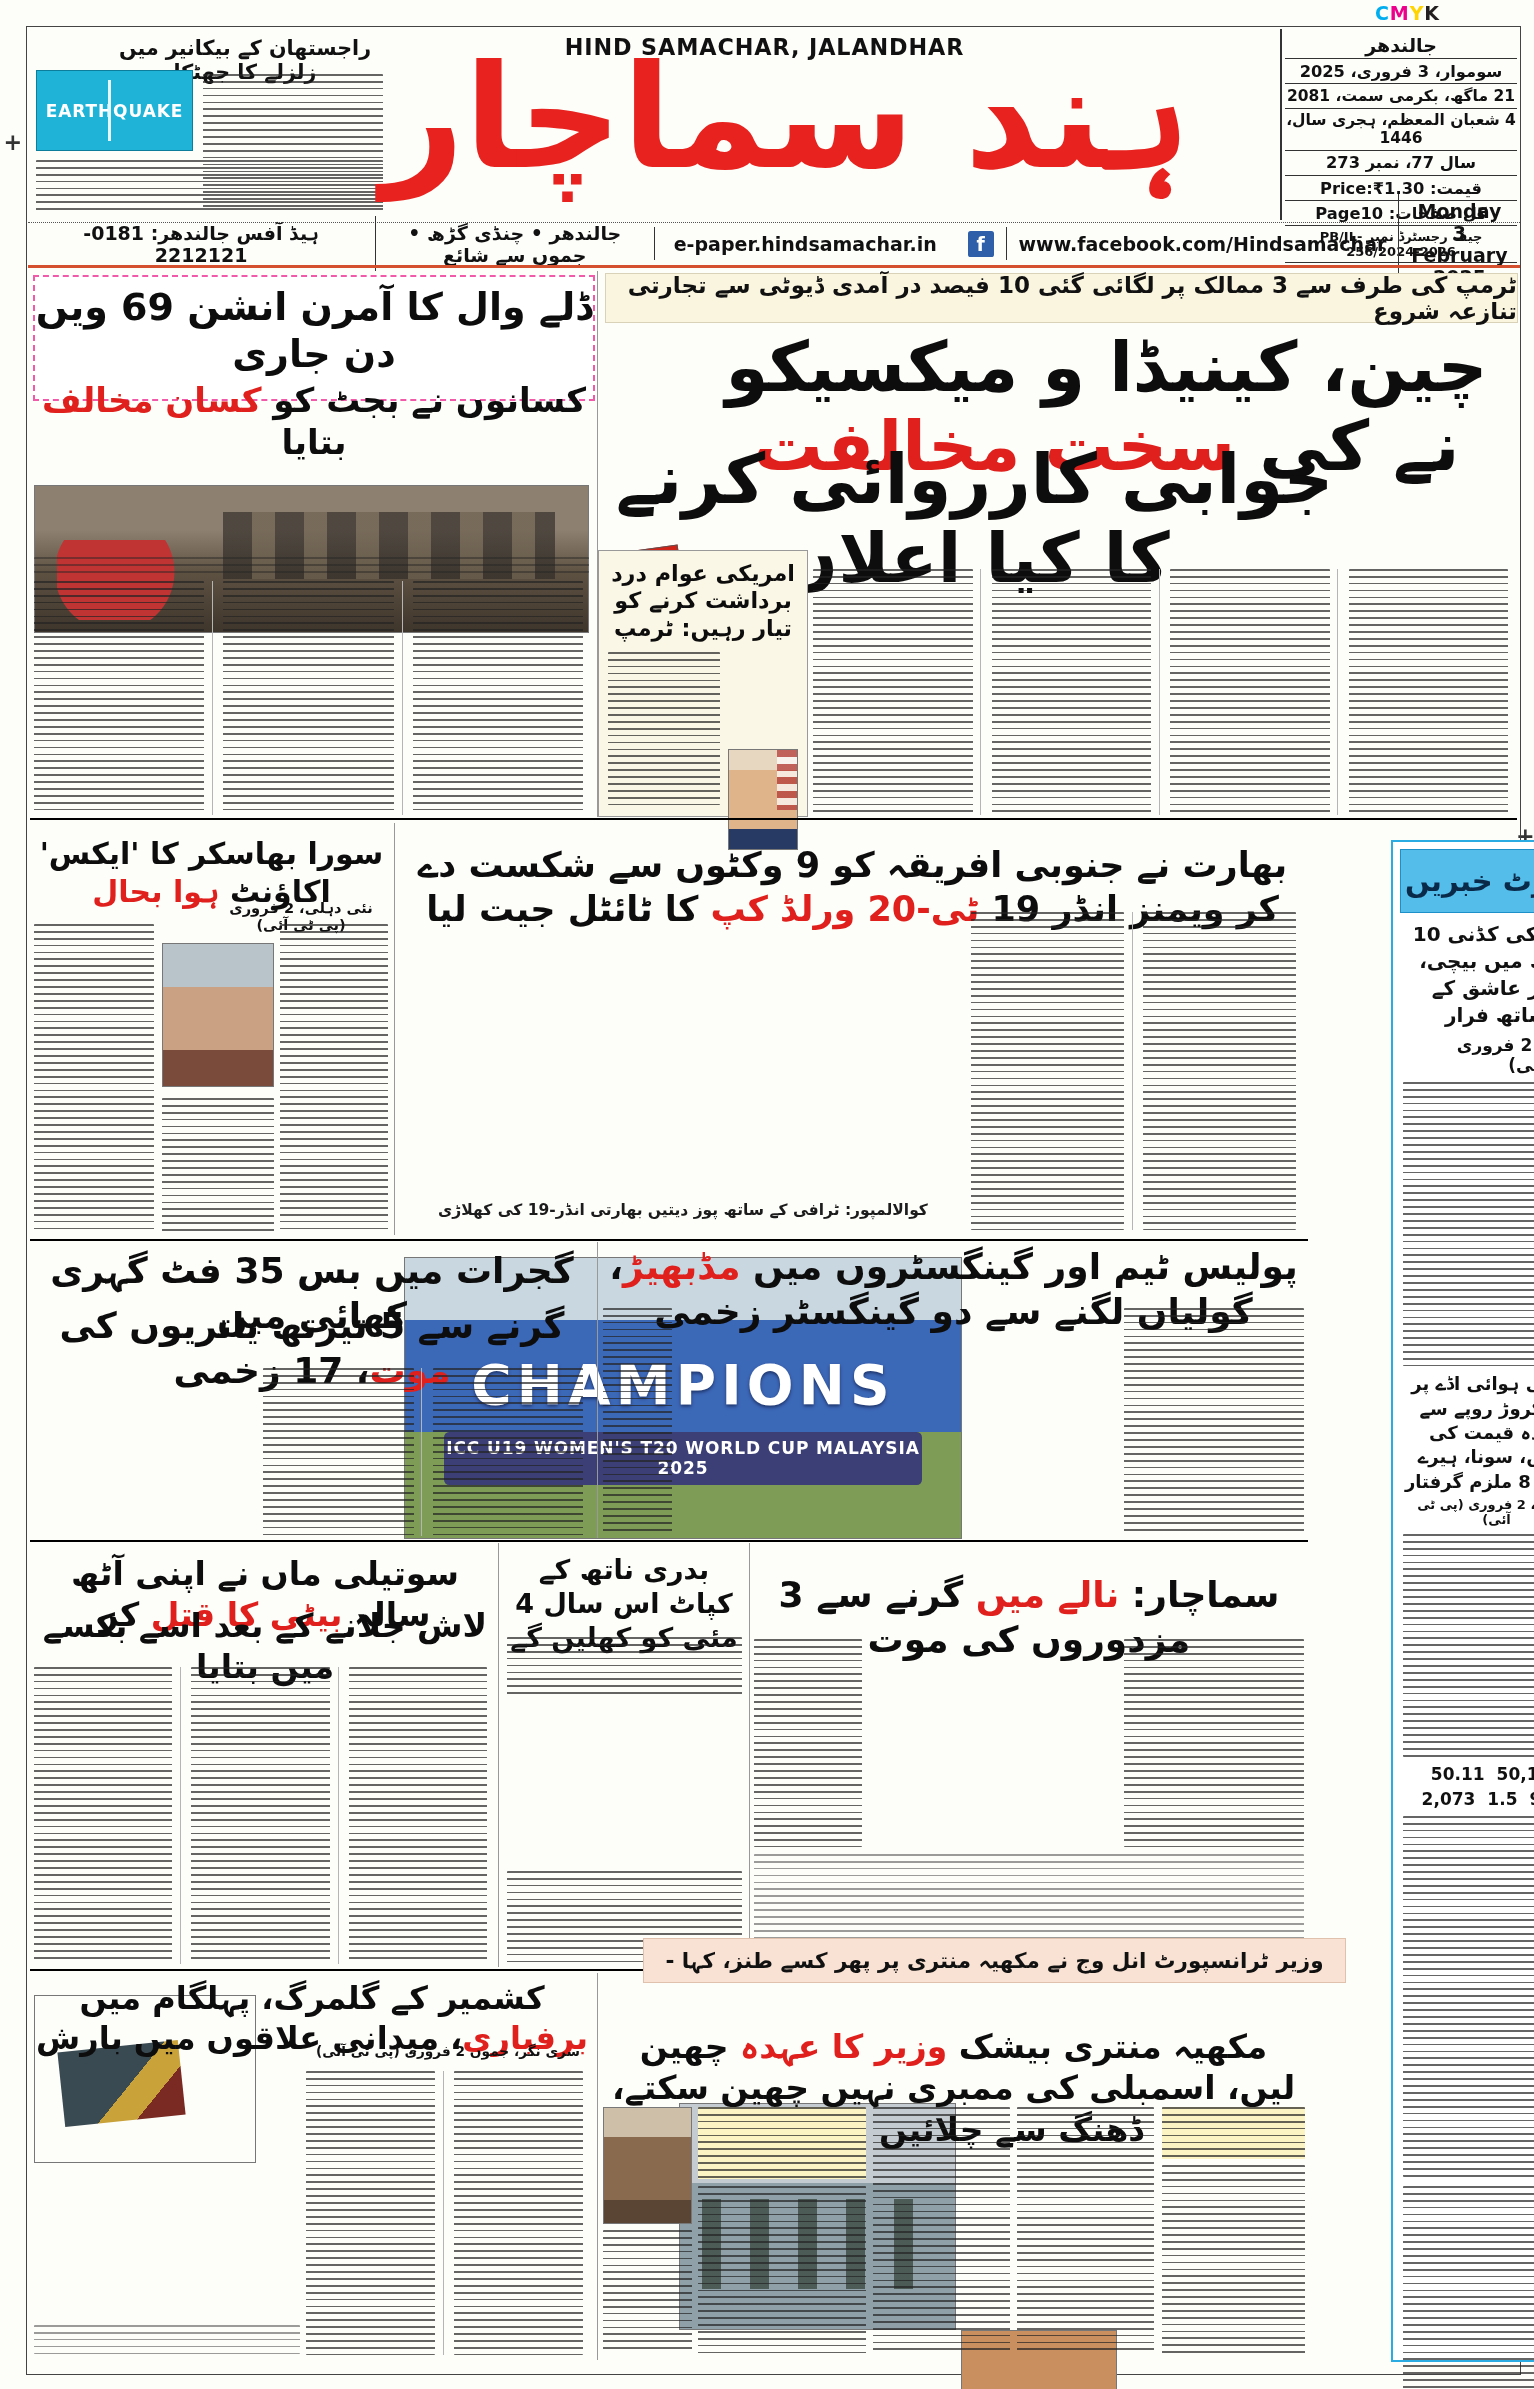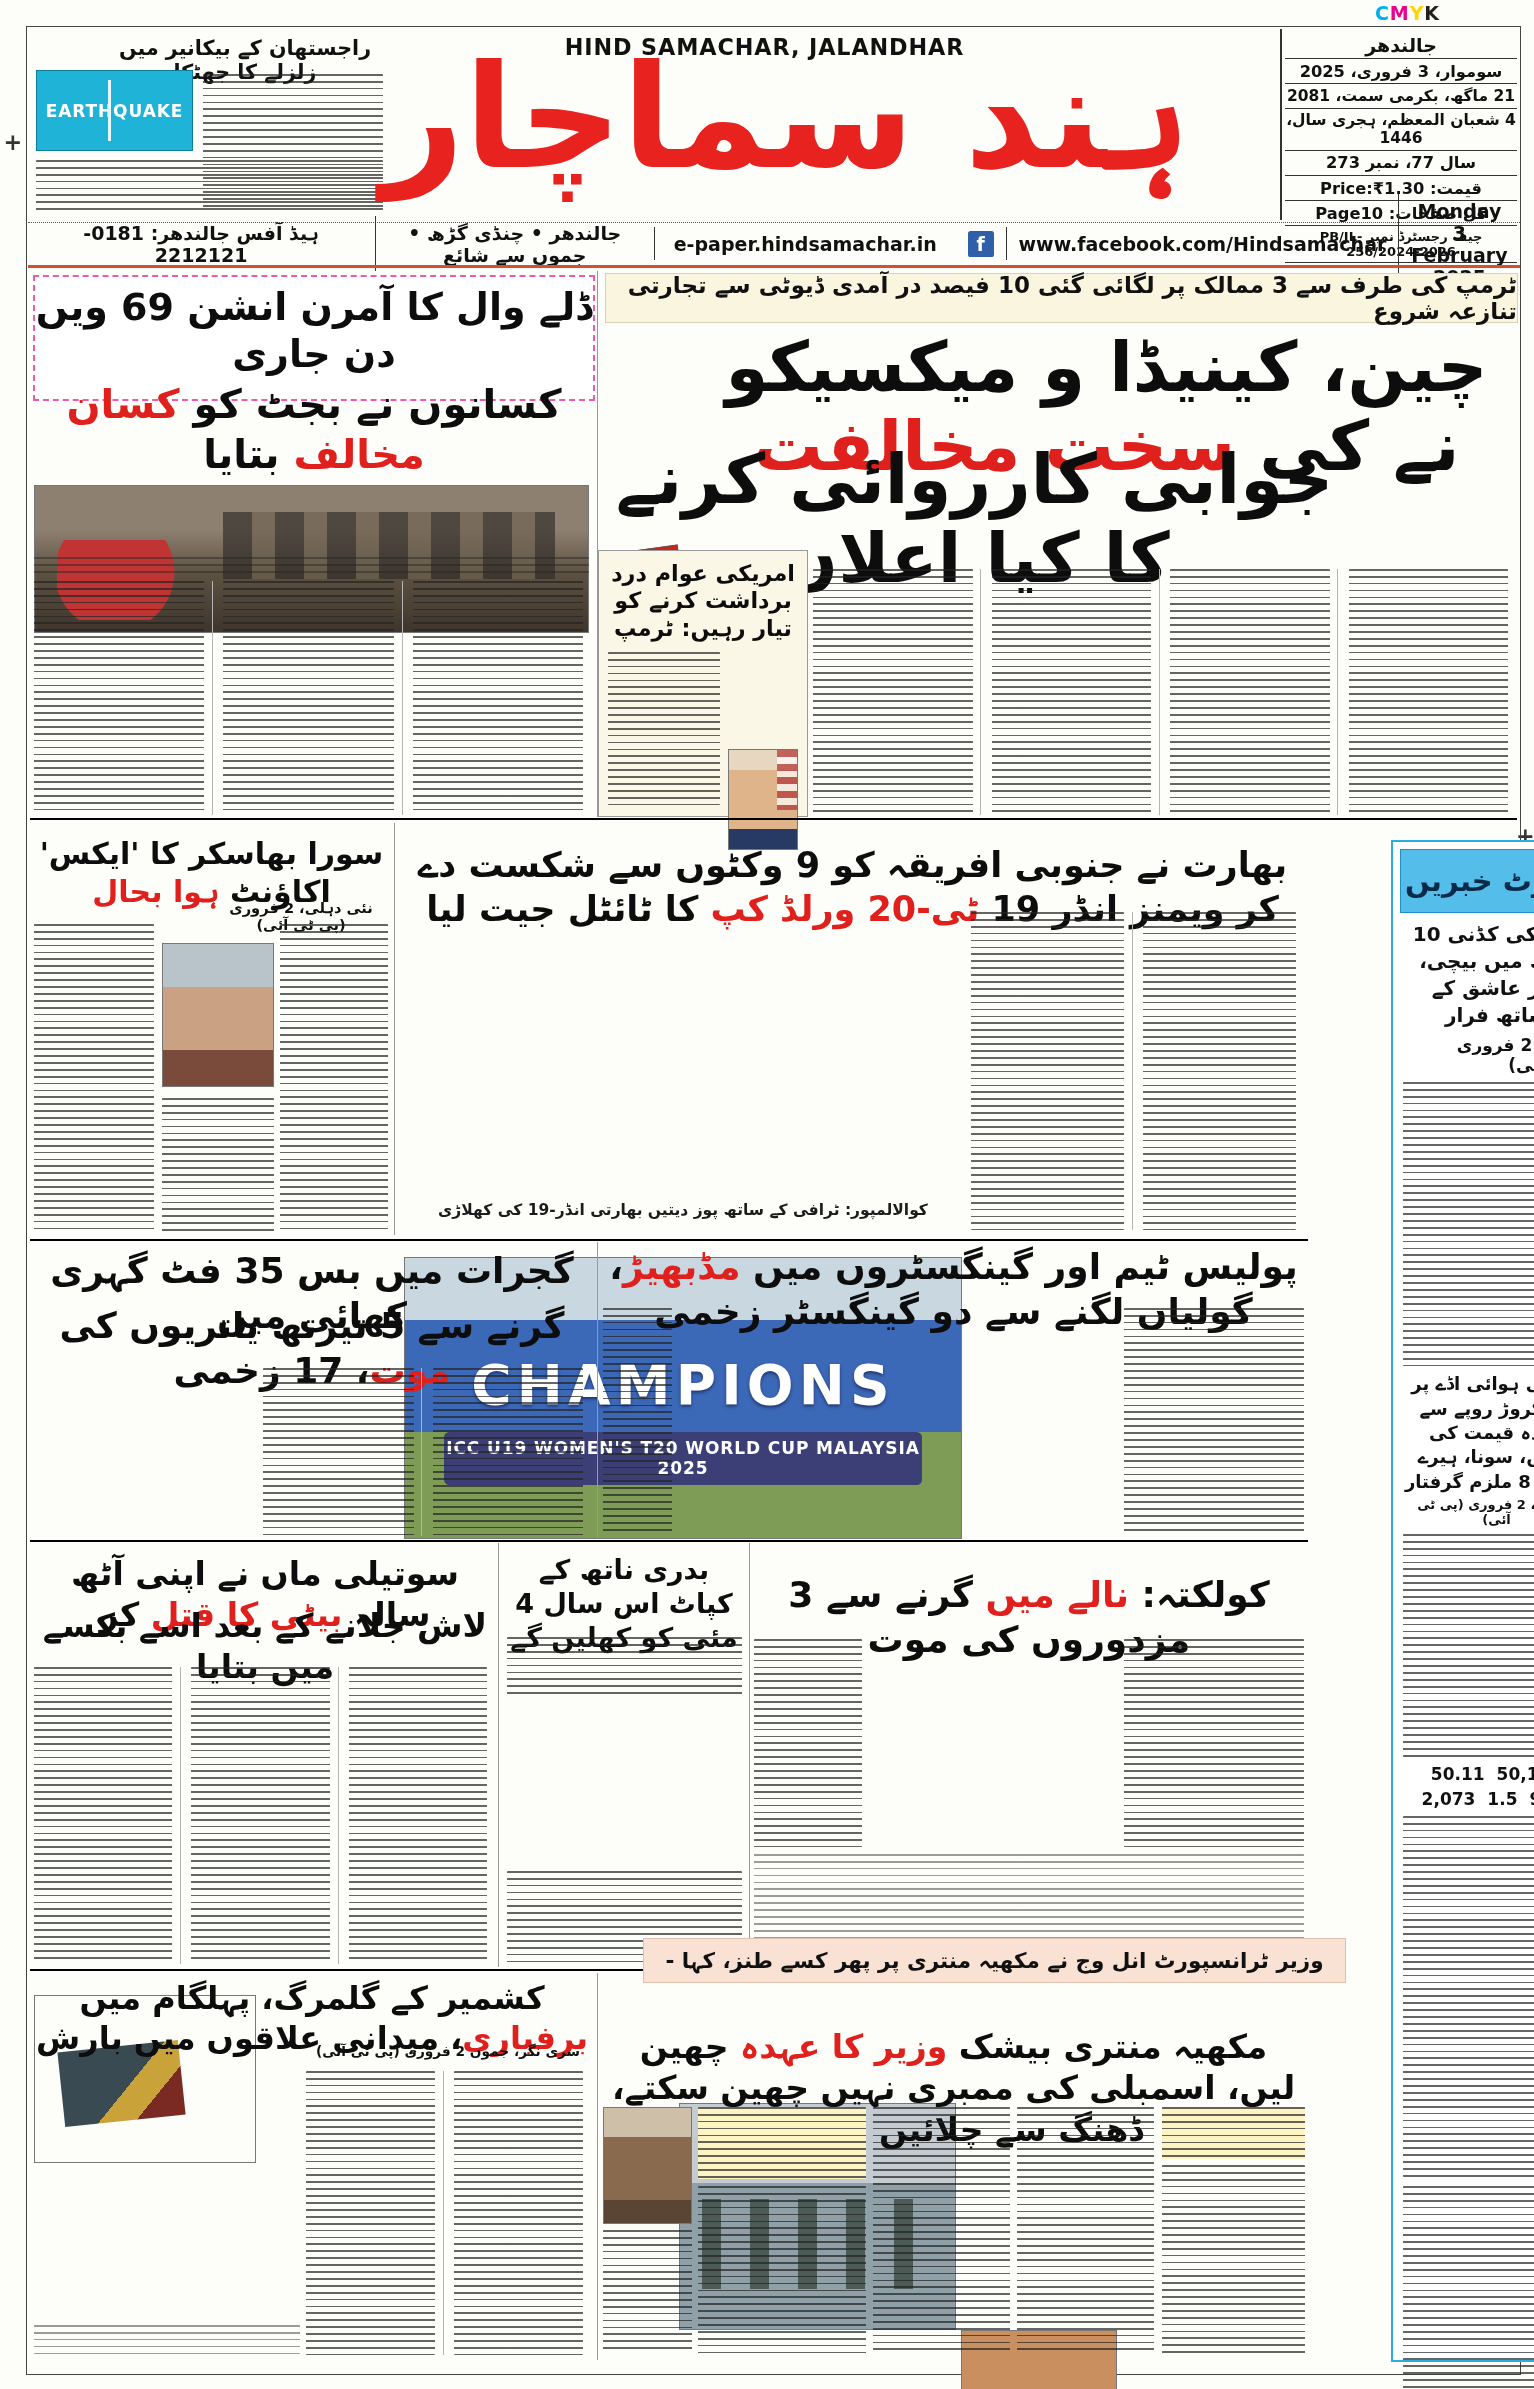--- a/index.html
+++ b/index.html
@@ -124,21 +124,21 @@
     <div class="cell rtl" style="width:284px;text-align:center;">جالندھر • چنڈی گڑھ • جموں سے شائع</div>
     <div class="cell" style="width:309px;text-align:center;">e-paper.hindsamachar.in</div>
     <div class="cell" style="border-left:none;"><span class="fb">f</span></div>
     <div class="cell" style="width:369px;text-align:center;border-left:1.7px solid #333;">www.facebook.com/Hindsamachar</div>
     <div class="cell" style="flex:1;text-align:center;">Monday 3 February 2025</div>
   </div>
   <div class="abs orange-rule" style="left:27.5px;top:265px;width:1492px;"></div>
 
   <div class="abs pinkbox" style="left:33px;top:275px;width:558px;height:122px;">
     <div class="headline rtl" style="font-size:38px;margin-top:6.9px;">ڈلے وال کا آمرن انشن 69 ویں دن جاری</div>
-    <div class="headline rtl" style="font-size:40px;">
+    <div class="headline rtl" style="font-size:34px;">
       <span>کسانوں نے بجٹ کو </span><span class="red">کسان مخالف</span><span> بتایا</span>
     </div>
   </div>
   <div class="abs photo ph-farmers" style="left:34px;top:404px;width:555px;height:148px;"></div>
   <div class="abs gk light" style="left:34px;top:557px;width:555px;height:15.5px;"></div>
   <div class="abs cols rtl" style="left:34px;top:581px;width:557px;height:234px;">
     <div class="col">
         <div class="gk" style="height:100%;"></div>
       </div>
     <div class="col">
@@ -273,21 +273,21 @@
   </div>
   <div class="abs vrule" style="left:498px;top:1543px;height:424px;"></div>
 
   <div class="abs headline rtl" style="left:503px;top:1553px;width:242px;font-size:27px;">بدری ناتھ کے کپاٹ اس سال 4 مئی کو کھلیں گے</div>
   <div class="abs gk" style="left:507px;top:1637px;width:235px;height:58px;"></div>
 
   <div class="abs gk" style="left:507px;top:1871px;width:235px;height:93px;"></div>
   <div class="abs vrule" style="left:749px;top:1543px;height:424px;"></div>
 
   <div class="abs headline rtl" style="left:754px;top:1572px;width:550px;font-size:36px;">
-    <span>کولکتہ: </span><span class="red">نالے میں</span><span> گرنے سے 3 مزدوروں کی موت</span>
+    <span>سماچار: </span><span class="red">نالے میں</span><span> گرنے سے 3 مزدوروں کی موت</span>
   </div>
   <div class="abs gk" style="left:754px;top:1639px;width:108px;height:208px;"></div>
 
   <div class="abs gk" style="left:1124px;top:1639px;width:180px;height:208px;"></div>
   <div class="abs gk light" style="left:754px;top:1854px;width:550px;height:110px;"></div>
   <div class="abs hrule" style="left:30px;top:1969px;width:1278px;"></div>
 
   <div class="abs headline rtl" style="left:33px;top:1978px;width:558px;font-size:32px;">
     <span>کشمیر کے گلمرگ، پہلگام میں </span><span class="red">برفباری</span><span>، میدانی علاقوں میں بارش</span>
   </div>

